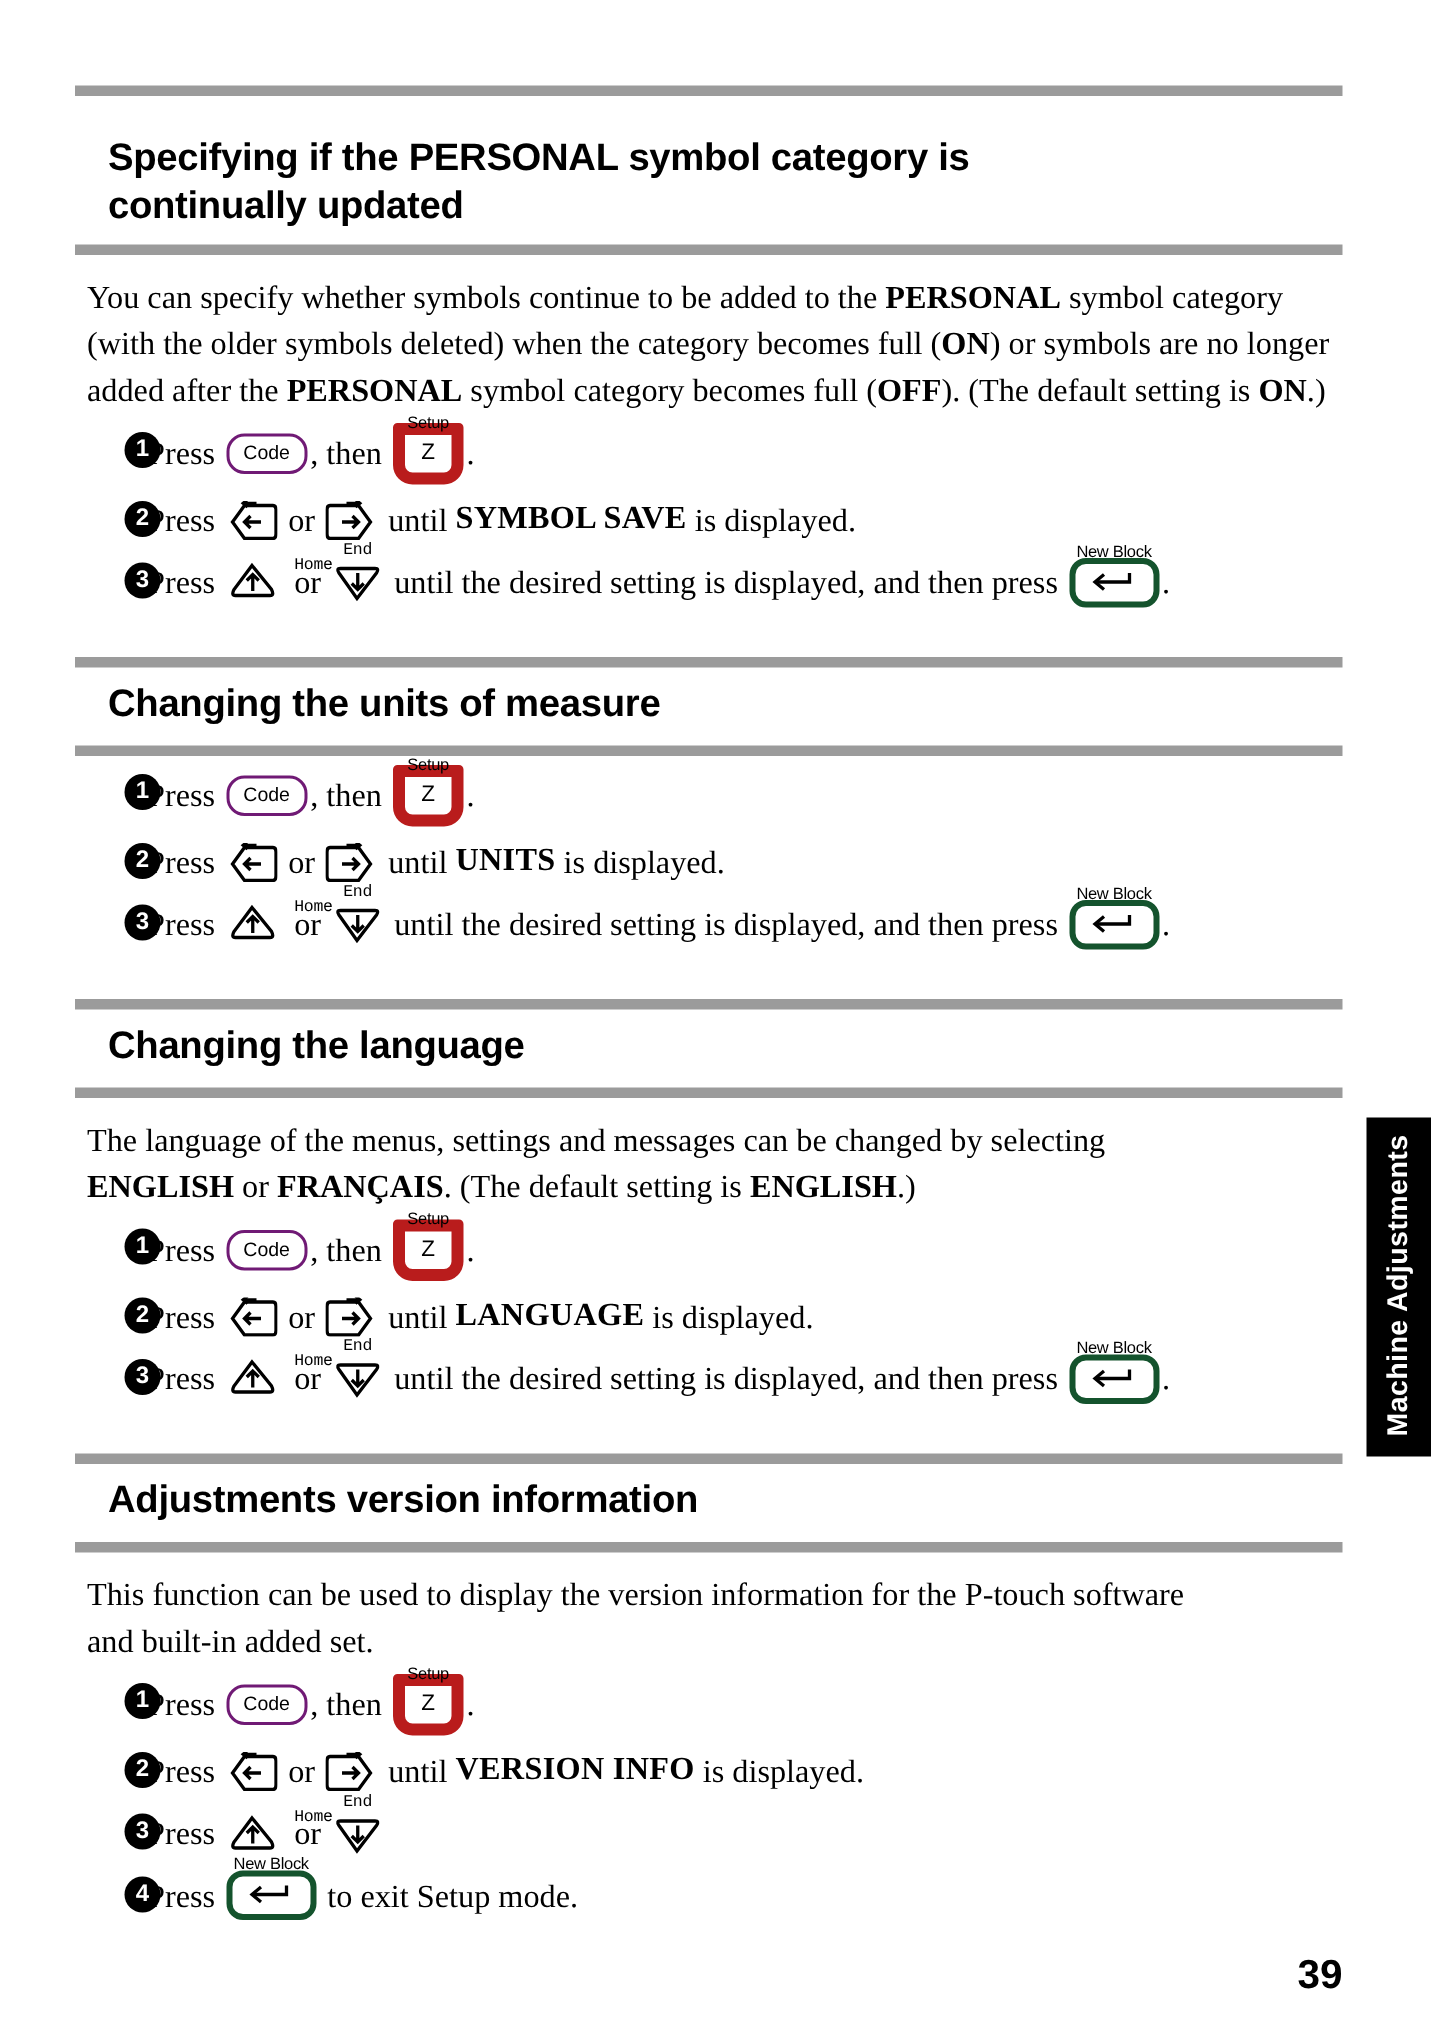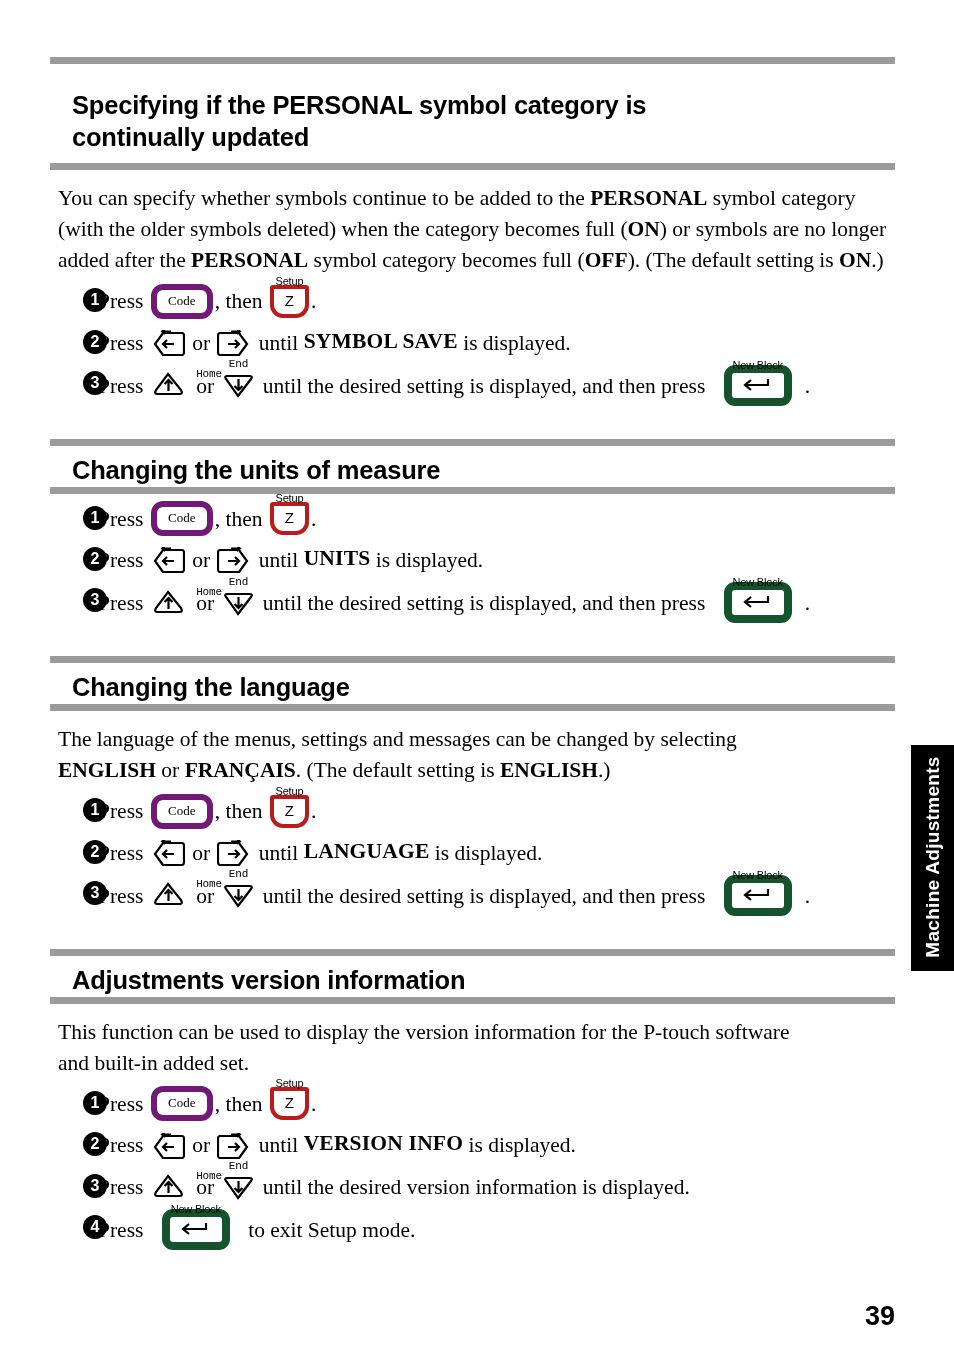--- a/index.html
+++ b/index.html
@@ -33,21 +33,21 @@
     width: 845px;
   }
 
   
   .sec-head {
     font-family: "Liberation Sans", sans-serif;
     font-weight: bold;
     font-size: 25.5px;
     line-height: 32px;
     letter-spacing: -0.2px;
-    padding: 8px 0 1px 22px;
+    padding: 8px 0 12px 22px;
   }
   .sec-head.two-line { padding: 25px 0 10px 22px; }
 
   
   .para {
     font-size: 21.5px;
     line-height: 31px;
     padding: 13px 0 0 8px;
     width: 840px;
   }
@@ -97,44 +97,44 @@
     top: -13px;
     font-family: "Liberation Sans", sans-serif;
     font-size: 11px;
     line-height: 12px;
     font-weight: normal;
     white-space: nowrap;
     letter-spacing: -0.2px;
   }
   .key-code {
     width: 50px; height: 23px;
-    border: 6px solid #701a75;
+    border: 2px solid #701a75;
     border-radius: 12px;
-    font-family: Liberation Serif, serif;
+    font-family: Liberation Sans, sans-serif;
     font-size: 13px;
     line-height: 21px;
     text-align: center;
     margin: 0 2px;
   }
   .key-z {
     width: 31px; height: 25px;
-    border: 4px solid #b91c1c;
+    border: 8px solid #b91c1c;
     border-radius: 3px 3px 13px 13px;
     font-family: "Liberation Sans", sans-serif;
     font-size: 15px;
     line-height: 23px;
     text-align: center;
     margin: 0 2px;
   }
   .key-z .keycap-lbl { top: -14px; }
   .key-enter {
     width: 52px; height: 25px;
-    border: 8px solid #14532d;
+    border: 4px solid #14532d;
     border-radius: 11px;
-    margin: 0 13px;
+    margin: 0 2px;
     text-align: center;
   }
   .key-enter .keycap-lbl { top: -14px; }
   .key-enter svg { display:block; margin: 3px auto 0; }
 
   .key-arrow { margin: 0 2px; }
   .key-arrow svg { display: block; }
   .key-arrow .keycap-lbl { top: -7px; font-family: Liberation Mono, monospace; }
 
   .key-up { width: 38px; }
@@ -357,21 +357,21 @@
       </div>
 
       <div class="step">
         <span class="num">3</span>
         <span class="txt">Press </span><span class="key key-arrow key-up"><span class="keycap-lbl">Home</span><svg width="36" height="26" viewBox="0 0 36 26">
               <path d="M17 2 L30 18 Q32 22 29 22 L6 22 Q3 22 5 18 Z" fill="none" stroke="#000" stroke-width="2.2"></path>
               <path d="M17.5 19 L17.5 8 M13.5 12 L17.5 8 L21.5 12" fill="none" stroke="#000" stroke-width="2.2"></path>
             </svg></span><span class="txt"> or </span><span class="key key-arrow key-down"><span class="keycap-lbl">End</span><svg width="34" height="26" viewBox="0 0 34 26">
               <path d="M17 24 L30 7 Q32 4 29 4 L6 4 Q3 4 5 7 Z" fill="none" stroke="#000" stroke-width="2.2"></path>
               <path d="M17.5 7 L17.5 18 M13.5 14 L17.5 18 L21.5 14" fill="none" stroke="#000" stroke-width="2.2"></path>
-            </svg></span><span class="txt"> until the desired version information is displayed.</span>
+            </svg></span>
       </div>
 
       <div class="step">
         <span class="num">4</span>
         <span class="txt">Press </span><span class="key key-enter"><span class="keycap-lbl">New Block</span><svg width="34" height="16" viewBox="0 0 34 16">
               <path d="M5 9 L27 9 L27 3" fill="none" stroke="#000" stroke-width="2.2"></path>
               <path d="M10 4 L4 9 L10 14" fill="none" stroke="#000" stroke-width="2.2"></path>
             </svg></span><span class="txt"> to exit Setup mode.</span>
       </div>
     </div>

